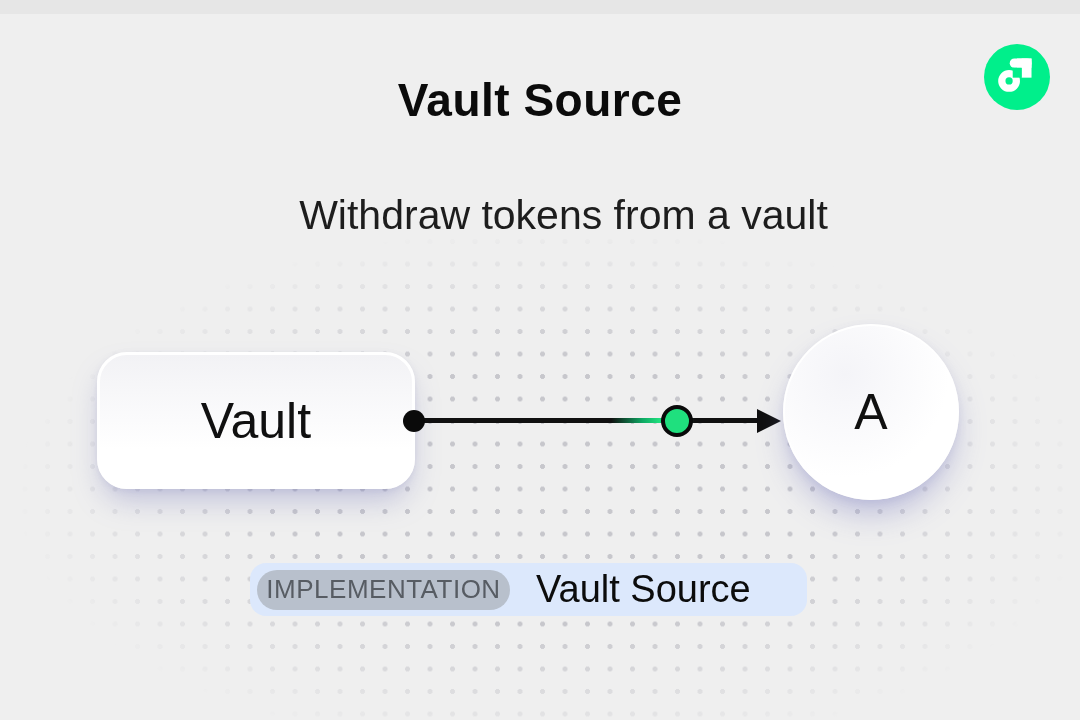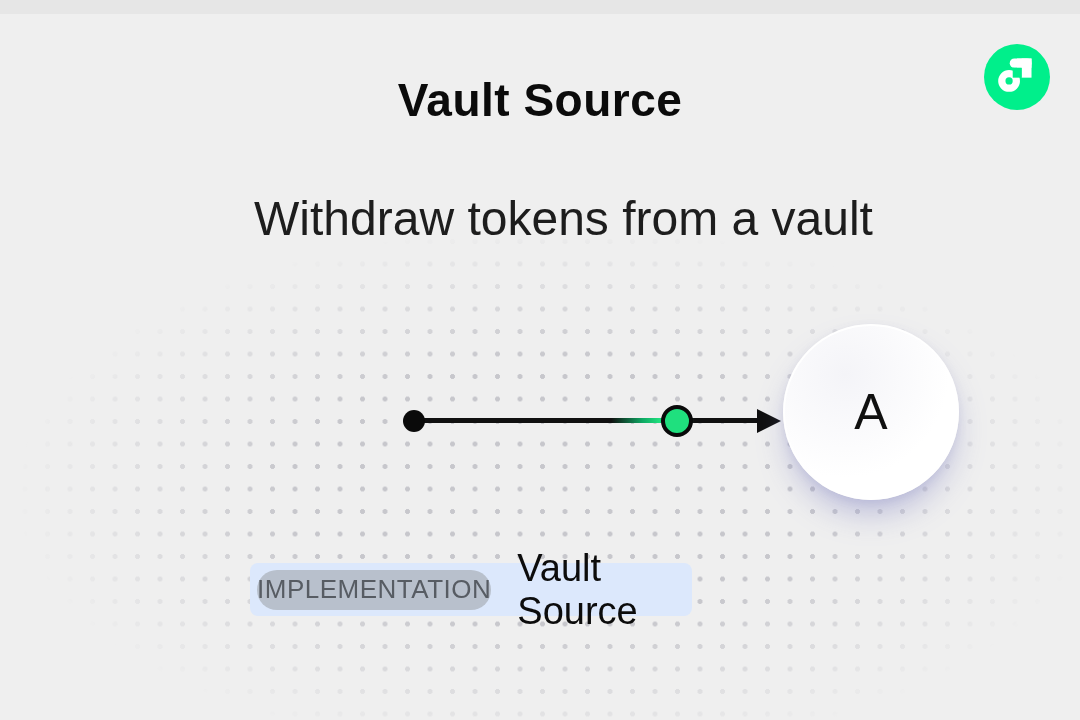--- a/index.html
+++ b/index.html
@@ -38,21 +38,21 @@
     position:absolute;top:63px;left:0;right:0;
     text-align:center;
     font-size:46px;line-height:1.0;
     font-weight:700;
     letter-spacing:0.5px;
     color:var(--ink);
   }
   .page-subtitle{
     position:absolute;top:181px;left:0;right:0;
     text-align:center;
-    font-size:48px;line-height:1.0;
+    font-size:41px;line-height:1.0;
     font-weight:400;
     color:#1D1D1D;
     padding-left:47px;
   }
 
   .logo{
     position:absolute;top:30px;left:984px;
     width:66px;height:66px;
   }
 
@@ -105,22 +105,22 @@
     position:absolute;left:757px;top:395px;
     width:0;height:0;
     border-left:24px solid #0F0F0F;
     border-top:12px solid transparent;
     border-bottom:12px solid transparent;
   }
 
   
   .impl-badge{
     position:absolute;left:250px;top:549px;
-    width:442px;height:53px;
-    border-radius:8px;
+    width:557px;height:53px;
+    border-radius:16px;
     background:var(--badge-bg);
     display:flex;align-items:center;
     padding-left:7px;
   }
   .impl-pill{
     width:253px;height:40px;
     border-radius:20px;
     background:var(--pill-bg);
     display:flex;align-items:center;justify-content:center;
     font-size:26px;font-weight:500;
@@ -149,20 +149,23 @@
       <circle cx="38" cy="56" r="5.5" fill="#00EF8B"></circle>
       <rect x="39" y="22" width="33" height="14" rx="7" fill="#ffffff"></rect>
       <rect x="50" y="22" width="22" height="14" fill="#ffffff"></rect>
       <rect x="57" y="22" width="15" height="29" fill="#ffffff"></rect>
       <rect x="43.5" y="36" width="13.5" height="15" fill="#00EF8B"></rect>
     </svg>
   </div>
 
   <div class="page-subtitle">Withdraw tokens from a vault</div>
 
+  <div class="vault-node">
+    <span class="node-label">Vault</span>
+  </div>
 
   <div class="connector-line"></div>
   <div class="connector-start-dot"></div>
   <div class="connector-mid-dot"></div>
   <div class="connector-arrowhead"></div>
 
   <div class="circle-node">
     <span class="node-label">A</span>
   </div>
 

